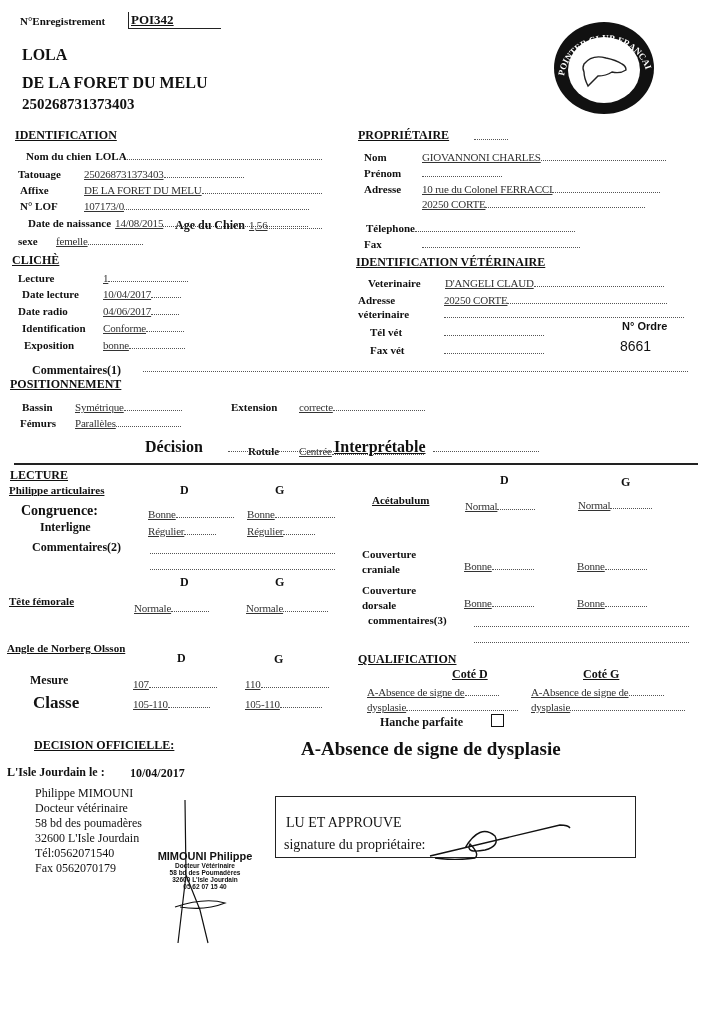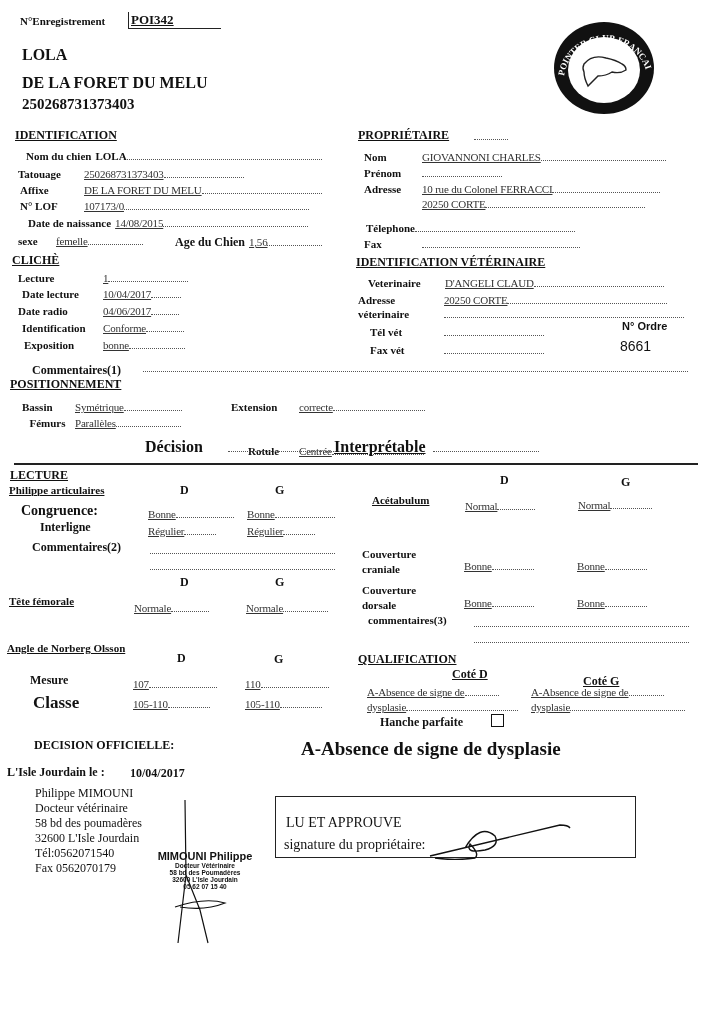--- a/index.html
+++ b/index.html
@@ -35,21 +35,21 @@
   </svg>
 </div>
 
 <div class="abs sec" style="left:15px;top:128px;">IDENTIFICATION</div>
 <div class="abs" style="left:26px;top:146px;"><span class="lbl">Nom du chien</span> <span class="b" style="font-size:11px;">LOLA</span><span class="dots" style="width:195px;"></span></div>
 <div class="abs" style="left:18px;top:164px;"><span class="lbl" style="display:inline-block;width:66px;">Tatouage</span><span class="val">250268731373403</span><span class="dots" style="width:80px;"></span></div>
 <div class="abs" style="left:20px;top:180px;"><span class="lbl" style="display:inline-block;width:64px;">Affixe</span><span class="val">DE LA FORET DU MELU</span><span class="dots" style="width:120px;"></span></div>
 <div class="abs" style="left:20px;top:196px;"><span class="lbl" style="display:inline-block;width:64px;">N° LOF</span><span class="val">107173/0</span><span class="dots" style="width:185px;"></span></div>
 <div class="abs" style="left:28px;top:213px;"><span class="lbl">Date de naissance</span> <span class="val">14/08/2015</span><span class="dots" style="width:145px;"></span></div>
 <div class="abs" style="left:18px;top:231px;"><span class="lbl" style="display:inline-block;width:38px;">sexe</span><span class="val">femelle</span><span class="dots" style="width:55px;"></span></div>
-<div class="abs" style="left:175px;top:232px;font-family:Liberation Serif, serif;"><span class="lbl" style="font-size:12px;">Age du Chien</span> <span class="val">1,56</span><span class="dots" style="width:55px;"></span></div>
+<div class="abs" style="left:175px;top:215px;font-family:Liberation Serif, serif;"><span class="lbl" style="font-size:12px;">Age du Chien</span> <span class="val">1,56</span><span class="dots" style="width:55px;"></span></div>
 
 <div class="abs sec" style="left:358px;top:128px;">PROPRIÉTAIRE</div>
 <div class="abs dots" style="left:474px;top:130px;width:34px;"></div>
 <div class="abs" style="left:364px;top:147px;"><span class="lbl" style="display:inline-block;width:58px;">Nom</span><span class="val">GIOVANNONI CHARLES</span><span class="dots" style="width:125px;"></span></div>
 <div class="abs" style="left:364px;top:163px;"><span class="lbl" style="display:inline-block;width:58px;">Prénom</span><span class="dots" style="width:80px;"></span></div>
 <div class="abs" style="left:364px;top:179px;"><span class="lbl" style="display:inline-block;width:58px;">Adresse</span><span class="val">10 rue du Colonel FERRACCI</span><span class="dots" style="width:108px;"></span></div>
 <div class="abs" style="left:422px;top:194px;"><span class="val">20250 CORTE</span><span class="dots" style="width:160px;"></span></div>
 <div class="abs" style="left:366px;top:218px;"><span class="lbl">Télephone</span><span class="dots" style="width:160px;"></span></div>
 <div class="abs" style="left:364px;top:234px;"><span class="lbl" style="display:inline-block;width:58px;">Fax</span><span class="dots" style="width:158px;"></span></div>
 
@@ -67,21 +67,21 @@
 <div class="abs" style="left:358px;top:290px;"><span class="lbl" style="display:inline-block;width:86px;">Adresse</span><span class="val">20250 CORTE</span><span class="dots" style="width:160px;"></span></div>
 <div class="abs" style="left:358px;top:304px;"><span class="lbl" style="display:inline-block;width:86px;">véterinaire</span><span class="dots" style="width:240px;"></span></div>
 <div class="abs" style="left:370px;top:322px;"><span class="lbl" style="display:inline-block;width:74px;">Tél vét</span><span class="dots" style="width:100px;"></span></div>
 <div class="abs sans b" style="left:622px;top:320px;font-size:11px;">N° Ordre</div>
 <div class="abs" style="left:370px;top:340px;"><span class="lbl" style="display:inline-block;width:74px;">Fax vét</span><span class="dots" style="width:100px;"></span></div>
 <div class="abs sans" style="left:620px;top:338px;font-size:14px;">8661</div>
 
 <div class="abs sec" style="left:10px;top:377px;">POSITIONNEMENT</div>
 <div class="abs" style="left:22px;top:397px;"><span class="lbl" style="display:inline-block;width:53px;">Bassin</span><span class="val">Symétrique</span><span class="dots" style="width:58px;"></span></div>
 <div class="abs" style="left:231px;top:397px;"><span class="lbl" style="display:inline-block;width:68px;">Extension</span><span class="val">correcte</span><span class="dots" style="width:92px;"></span></div>
-<div class="abs" style="left:20px;top:413px;"><span class="lbl" style="display:inline-block;width:55px;text-align:center;">Fémurs</span><span class="val">Parallèles</span><span class="dots" style="width:65px;"></span></div>
+<div class="abs" style="left:20px;top:413px;"><span class="lbl" style="display:inline-block;width:55px;">Fémurs</span><span class="val">Parallèles</span><span class="dots" style="width:65px;"></span></div>
 <div class="abs" style="left:248px;top:413px;margin-top:28px;"><span class="lbl" style="display:inline-block;width:51px;">Rotule</span><span class="val">Centrée</span><span class="dots" style="width:92px;"></span></div>
 <div class="abs b" style="left:145px;top:438px;font-size:16px;">Décision</div>
 <div class="abs dots" style="left:228px;top:442px;width:106px;"></div>
 <div class="abs b" style="left:334px;top:438px;font-size:16px;text-decoration:underline;">Interprétable</div>
 <div class="abs dots" style="left:433px;top:442px;width:106px;"></div>
 <div class="hr" style="left:14px;top:463px;width:684px;"></div>
 
 <div class="abs sec" style="left:10px;top:468px;">LECTURE</div>
 <div class="abs" style="left:9px;top:484px;font-weight:bold;font-size:11px;text-decoration:underline;">Philippe articulaires</div>
 <div class="abs b" style="left:180px;top:483px;font-size:12px;">D</div>
@@ -121,27 +121,27 @@
 <div class="abs b" style="left:274px;top:652px;font-size:12px;">G</div>
 <div class="abs lbl" style="left:30px;top:673px;font-size:12px;">Mesure</div>
 <div class="abs" style="left:133px;top:674px;"><span class="val">107</span><span class="dots" style="width:68px;"></span></div>
 <div class="abs" style="left:245px;top:674px;"><span class="val">110</span><span class="dots" style="width:68px;"></span></div>
 <div class="abs lbl" style="left:33px;top:693px;font-size:17px;text-align:center;">Classe</div>
 <div class="abs" style="left:133px;top:694px;"><span class="val">105-110</span><span class="dots" style="width:42px;"></span></div>
 <div class="abs" style="left:245px;top:694px;"><span class="val">105-110</span><span class="dots" style="width:42px;"></span></div>
 
 <div class="abs sec" style="left:358px;top:652px;">QUALIFICATION</div>
 <div class="abs lbl" style="left:452px;top:667px;font-size:12px;text-decoration:underline;">Coté D</div>
-<div class="abs lbl" style="left:583px;top:667px;font-size:12px;text-decoration:underline;margin-top:7px;">Coté G</div>
+<div class="abs lbl" style="left:583px;top:667px;font-size:12px;text-decoration:underline;">Coté G</div>
 <div class="abs" style="left:367px;top:684px;line-height:13px;"><span class="val">A-Absence de signe de</span><span class="dots" style="width:34px;"></span><br><span class="val">dysplasie</span><span class="dots" style="width:112px;"></span></div>
 <div class="abs" style="left:531px;top:684px;line-height:13px;"><span class="val">A-Absence de signe de</span><span class="dots" style="width:35px;"></span><br><span class="val">dysplasie</span><span class="dots" style="width:115px;"></span></div>
 <div class="abs lbl" style="left:380px;top:715px;font-size:12px;">Hanche parfaite</div>
 <div class="abs" style="left:491px;top:714px;width:11px;height:11px;border:1.3px solid #111;"></div>
 
-<div class="abs b" style="left:34px;top:738px;font-size:12px;">DECISION OFFICIELLE:</div>
+<div class="abs b" style="left:34px;top:738px;font-size:12px;text-decoration:underline;">DECISION OFFICIELLE:</div>
 <div class="abs b" style="left:301px;top:738px;font-size:19px;">A-Absence de signe de dysplasie</div>
 <div class="abs b" style="left:7px;top:765px;font-size:12px;">L'Isle Jourdain le :</div>
 <div class="abs b" style="left:130px;top:766px;font-size:12px;">10/04/2017</div>
 <div class="abs" style="left:35px;top:786px;font-size:12px;line-height:15px;">
   <div>Philippe MIMOUNI</div>
   <div>Docteur vétérinaire</div>
   <div>58 bd des poumadères</div>
   <div>32600 L'Isle Jourdain</div>
   <div>Tél:0562071540</div>
   <div>Fax 0562070179</div>

